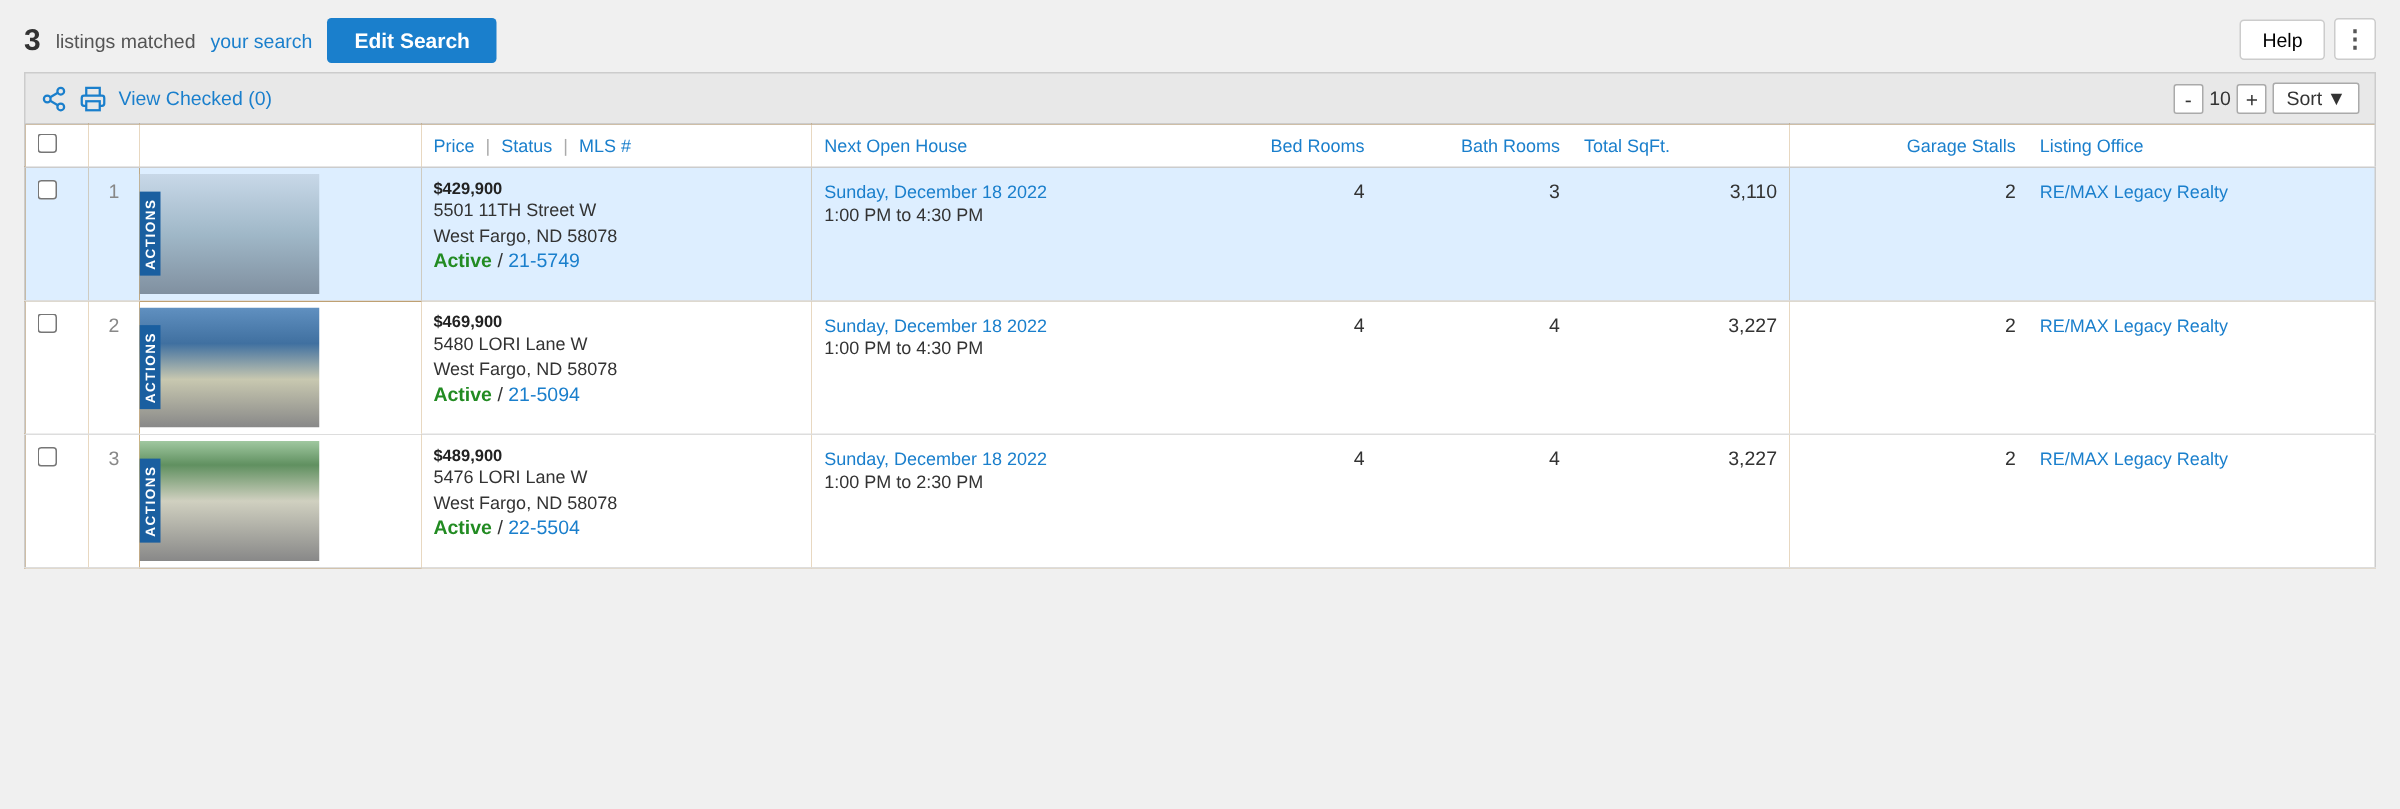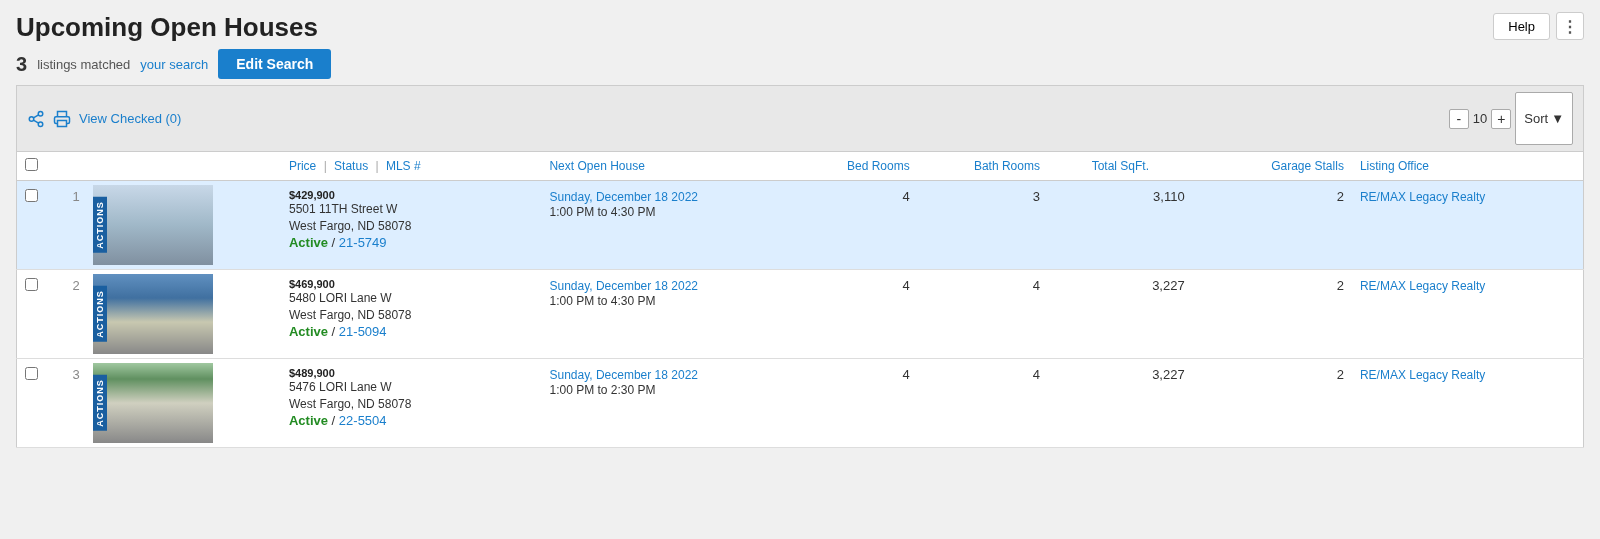--- a/index.html
+++ b/index.html
@@ -167,21 +167,21 @@
       font-size: 14px;
       border-radius: 2px;
     }
     .per-page-label {
       font-size: 13px;
       color: #333;
     }
     .sort-btn {
       border: 1px solid #aaa;
       background: white;
-      padding: 18px 8px;
+      padding: 2px 8px;
       cursor: pointer;
       font-size: 13px;
       border-radius: 2px;
       display: flex;
       align-items: center;
       gap: 3px;
     }
     
     .listings-table {
       width: 100%;
@@ -337,21 +337,20 @@
       font-size: 11px;
       text-align: center;
     }
   </style>
 </head>
 <body>
 
 <div class="page-container">
   <div class="top-bar">
     <div class="title-section">
-      <h1>Upcoming Open Houses</h1>
       <div class="search-info">
         <span class="count">3</span>
         <span class="matched-text">listings matched</span>
         <a class="your-search">your search</a>
         <button class="edit-search-btn">Edit Search</button>
       </div>
     </div>
     <div class="top-right-inner">
       <div class="top-right-row1">
         <button class="help-btn">Help</button>
@@ -398,21 +397,21 @@
         <th>
           <span>Price</span>
           <span class="header-pipe">|</span>
           <span>Status</span>
           <span class="header-pipe">|</span>
           <span>MLS #</span>
         </th>
         <th>Next Open House</th>
         <th class="col-beds right" style="text-align:right">Bed Rooms</th>
         <th class="col-baths right" style="text-align:right">Bath Rooms</th>
-        <th class="col-sqft right" style="text-align:center">Total SqFt.</th>
+        <th class="col-sqft right" style="text-align:left">Total SqFt.</th>
         <th class="col-garage right" style="text-align:right">Garage Stalls</th>
         <th>Listing Office</th>
       </tr>
     </thead>
     <tbody id="listings-body">
     <tr class="row-blue">
           <td class="col-check"><input type="checkbox" style=""></td>
           <td class="col-num row-number">1</td>
           <td class="col-img" style="padding: 4px 4px 4px 0px;">
     <div class="thumb-container">

